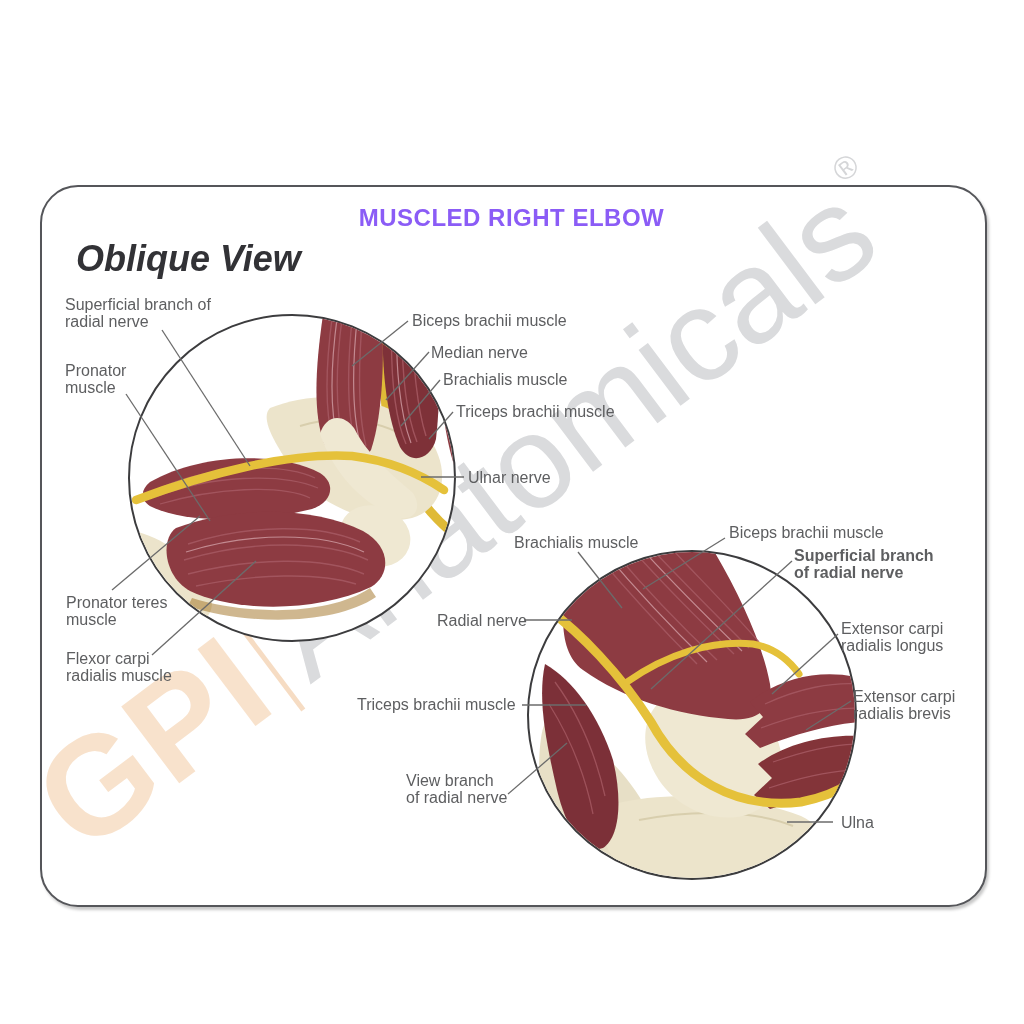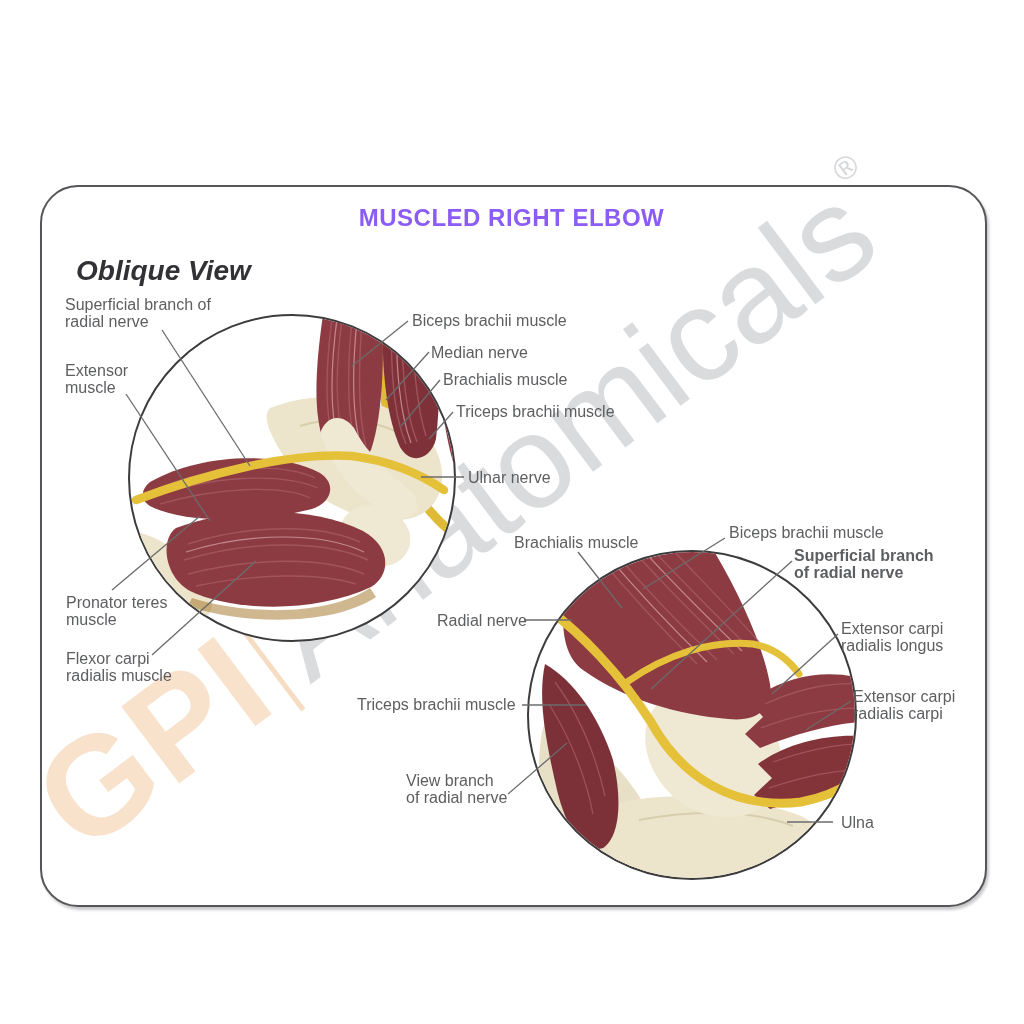--- a/index.html
+++ b/index.html
@@ -2,21 +2,21 @@
 <html><head>
 <meta charset="utf-8">
 <style>
   html,body{margin:0;padding:0;background:#ffffff;}
   body{font-family:"Liberation Sans",sans-serif;}
   .stage{position:relative;width:1024px;height:1024px;background:#fff;overflow:hidden;}
   .card{position:absolute;left:40px;top:185px;width:943px;height:718px;background:#fff;
         border:2px solid #55565a;border-radius:38px;box-shadow:2px 3px 3px rgba(0,0,0,0.22);z-index:0;}
   .page-title{position:absolute;left:40px;top:204px;width:943px;text-align:center;
         font-size:24px;font-weight:bold;letter-spacing:0.5px;color:#8b5cf6;z-index:5;}
-  .view-heading{position:absolute;font-size:28px;font-weight:bold;font-style:italic;color:#323236;z-index:5;margin-top:17px;}
+  .view-heading{position:absolute;font-size:36px;font-weight:bold;font-style:italic;color:#323236;z-index:5;}
   .heading-oblique{left:76px;top:238px;}
   .heading-lateral{left:729px;top:446px;}
   .label{position:absolute;font-size:16px;line-height:17px;color:#5d5e60;z-index:5;}
   .label span{display:block;}
   .circle{position:absolute;box-sizing:border-box;border:2px solid #3c3c3e;border-radius:50%;
         overflow:hidden;background:#fff;z-index:3;}
   .circle-oblique{left:128px;top:314px;width:328px;height:328px;}
   .circle-lateral{left:527px;top:550px;width:330px;height:330px;}
   .circle svg{display:block;}
   .leaders{position:absolute;left:0;top:0;z-index:4;pointer-events:none;}
@@ -163,21 +163,21 @@
       <line x1="508" y1="794" x2="567" y2="743"></line>
       <line x1="787" y1="822" x2="833" y2="822"></line>
     </g>
   </svg>
 
   <div class="label" style="left:65px;top:296px;">
     <span>Superficial branch of</span>
     <span>radial nerve</span>
   </div>
   <div class="label" style="left:65px;top:362px;">
-    <span>Extensor</span>
+    <span>Pronator</span>
     <span>muscle</span>
   </div>
   <div class="label" style="left:412px;top:312px;">
     <span>Biceps brachii muscle</span>
   </div>
   <div class="label" style="left:431px;top:344px;">
     <span>Median nerve</span>
   </div>
   <div class="label" style="left:443px;top:371px;">
     <span>Brachialis muscle</span>
@@ -209,21 +209,21 @@
   </div>
   <div class="label" style="left:437px;top:612px;">
     <span>Radial nerve</span>
   </div>
   <div class="label" style="left:841px;top:620px;">
     <span>Extensor carpi</span>
     <span>radialis longus</span>
   </div>
   <div class="label" style="left:853px;top:688px;">
     <span>Extensor carpi</span>
-    <span>radialis carpi</span>
+    <span>radialis brevis</span>
   </div>
   <div class="label" style="left:357px;top:696px;">
     <span>Triceps brachii muscle</span>
   </div>
   <div class="label" style="left:406px;top:772px;">
     <span>View branch</span>
     <span>of radial nerve</span>
   </div>
   <div class="label" style="left:841px;top:814px;">
     <span>Ulna</span>

